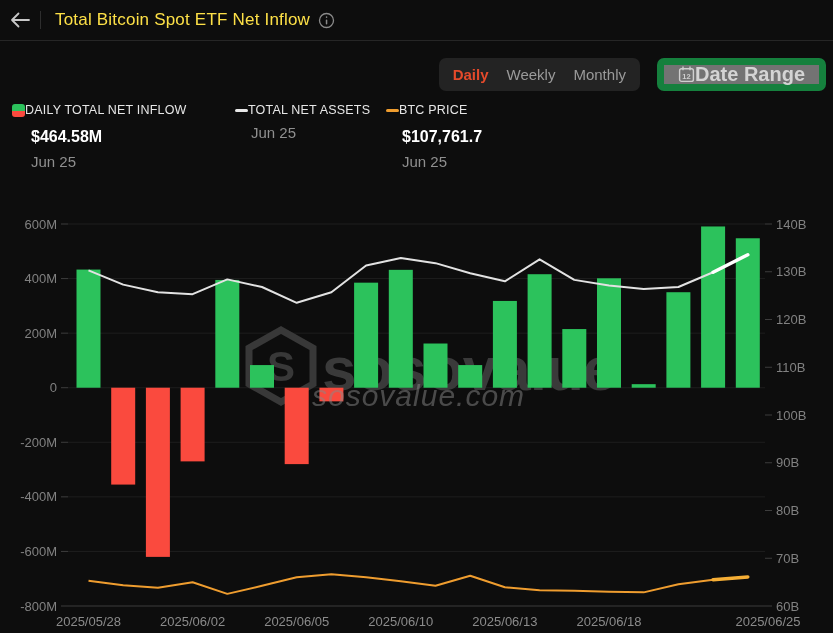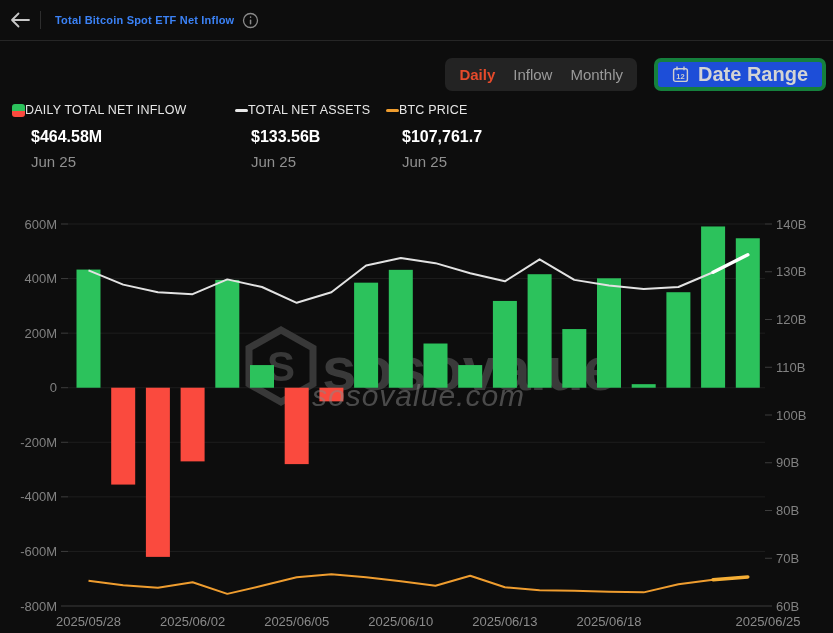--- a/index.html
+++ b/index.html
@@ -4,32 +4,32 @@
 <style>
   * { margin:0; padding:0; box-sizing:border-box; }
   html,body { width:833px; height:633px; background:#0d0d0d; overflow:hidden;
     font-family:"Liberation Sans","DejaVu Sans",sans-serif; }
 
   
   .topbar { position:absolute; top:0; left:0; width:833px; height:41px;
     border-bottom:1px solid #262626; display:flex; align-items:center; }
   .back-btn { width:40px; height:40px; display:flex; align-items:center; justify-content:center; cursor:pointer; }
   .vdivider { width:1px; height:18px; background:#2e2e2e; margin-right:14px; }
-  .page-title { font-size:11px; font-weight:bold; color:#3b82f6; letter-spacing:.2px; }
+  .page-title { font-size:17px; font-weight:normal; color:#fde047; letter-spacing:.2px; }
   .info-icon { margin-left:8px; display:flex; align-items:center; }
 
   
   .controls { position:absolute; top:58px; left:0; width:826px; height:33px;
     display:flex; justify-content:flex-end; align-items:flex-start; gap:17px; }
   .tabs { display:flex; align-items:center; height:33px; background:#232323;
     border-radius:7px; padding:0 14px 0 14px; gap:18px; }
   .tab { font-size:15px; color:#9a9a9a; cursor:pointer; }
   .tab.active { color:#e54a2b; font-weight:bold; }
-  .date-range-btn { display:flex; align-items:center; gap:9px; height:33px;
-    background:#1d4ed8; border:4px solid #15803d; border-radius:7px;
+  .date-range-btn { display:flex; align-items:center; gap:0; height:33px;
+    background:#737373; border:7px solid #15803d; border-radius:7px;
     padding:0 14px; cursor:pointer; }
   .date-range-btn span { font-size:20px; font-weight:bold; color:#d4d4d4; }
 
   
   .stats { position:absolute; top:103px; left:0; width:833px; height:80px; }
   .stat-col { position:absolute; top:0; }
   .stat-head { display:flex; align-items:center; gap:0; }
   .stat-label { font-size:12.5px; color:#e6e6e6; letter-spacing:.2px; white-space:nowrap; }
   .swatch { width:13px; height:13px; border-radius:3px;
     background:linear-gradient(to bottom,#2cc25c 0 52%,#fa4a3e 52% 100%); }
@@ -149,21 +149,21 @@
       <circle cx="8.5" cy="8.5" r="7" stroke="#8a8a8a" stroke-width="1.3" fill="none"></circle>
       <rect x="7.8" y="7.4" width="1.5" height="5" rx="0.7" fill="#8a8a8a"></rect>
       <rect x="7.8" y="4.3" width="1.5" height="1.6" rx="0.7" fill="#8a8a8a"></rect>
     </svg>
   </div>
 </div>
 
 <div class="controls">
   <div class="tabs">
     <div class="tab active">Daily</div>
-    <div class="tab">Inflow</div>
+    <div class="tab">Weekly</div>
     <div class="tab">Monthly</div>
   </div>
   <div class="date-range-btn">
     <svg width="17" height="17" viewBox="0 0 17 17">
       <rect x="1.6" y="2.8" width="13.8" height="12.6" rx="2" fill="none" stroke="#cfcfcf" stroke-width="1.4"></rect>
       <line x1="5" y1="0.6" x2="5" y2="4.2" stroke="#cfcfcf" stroke-width="1.4"></line>
       <line x1="12" y1="0.6" x2="12" y2="4.2" stroke="#cfcfcf" stroke-width="1.4"></line>
       <text x="8.5" y="13" font-size="7.5" font-weight="bold" fill="#cfcfcf" text-anchor="middle" font-family="Liberation Sans, DejaVu Sans, sans-serif">12</text>
     </svg>
     <span>Date Range</span>
@@ -177,21 +177,20 @@
       <div class="stat-label">DAILY TOTAL NET INFLOW</div>
     </div>
     <div class="stat-value ind-1">$464.58M</div>
     <div class="stat-date ind-1">Jun 25</div>
   </div>
   <div class="stat-col" style="left:235px">
     <div class="stat-head">
       <div class="dash white"></div>
       <div class="stat-label">TOTAL NET ASSETS</div>
     </div>
-    <div class="stat-value ind-2">$133.56B</div>
     <div class="stat-date ind-2">Jun 25</div>
   </div>
   <div class="stat-col" style="left:386px">
     <div class="stat-head">
       <div class="dash orange"></div>
       <div class="stat-label">BTC PRICE</div>
     </div>
     <div class="stat-value ind-2">$107,761.7</div>
     <div class="stat-date ind-2">Jun 25</div>
   </div>

